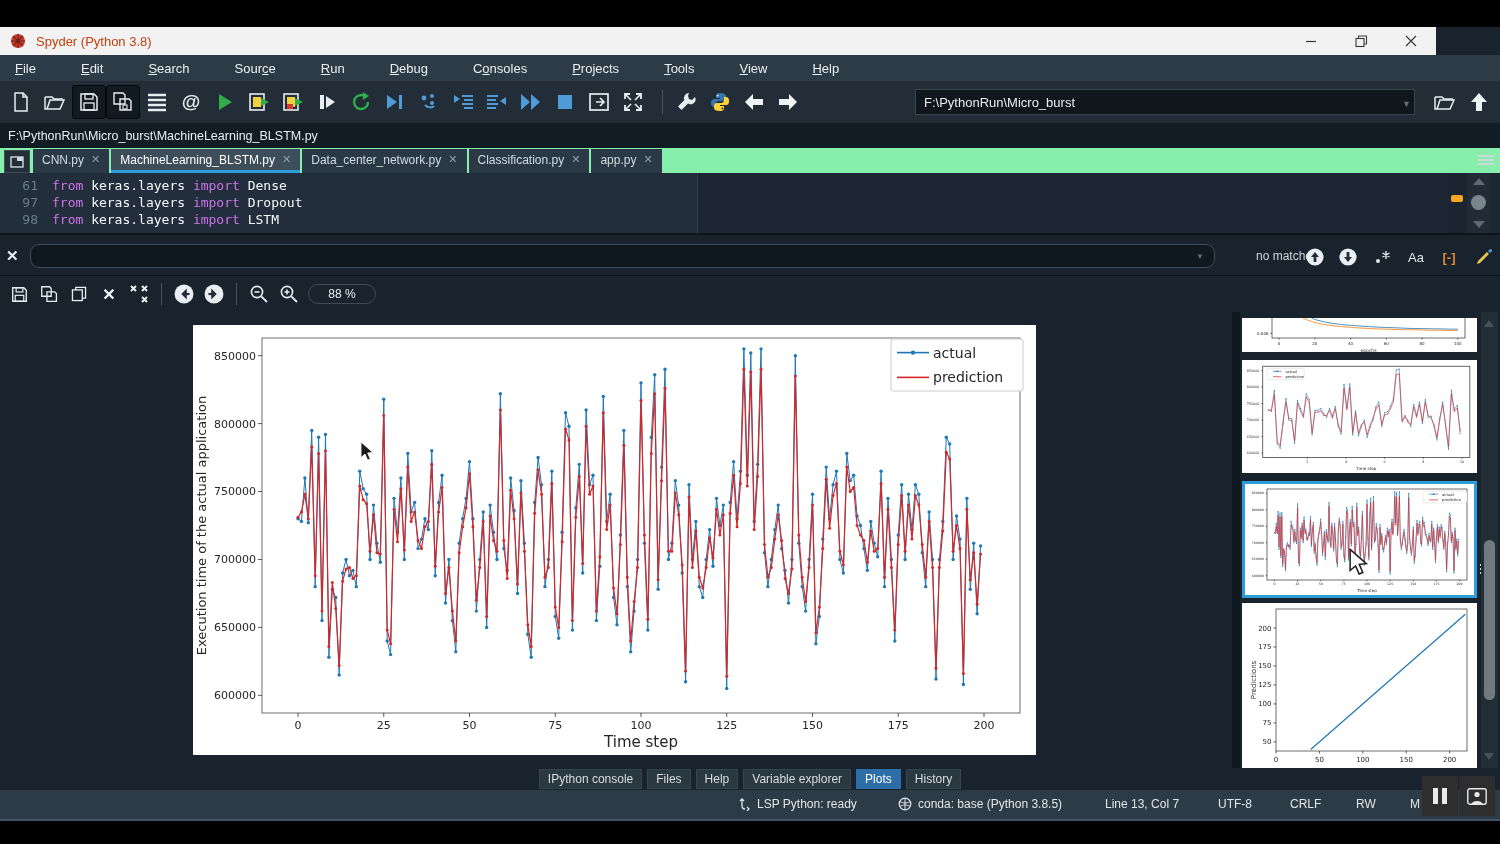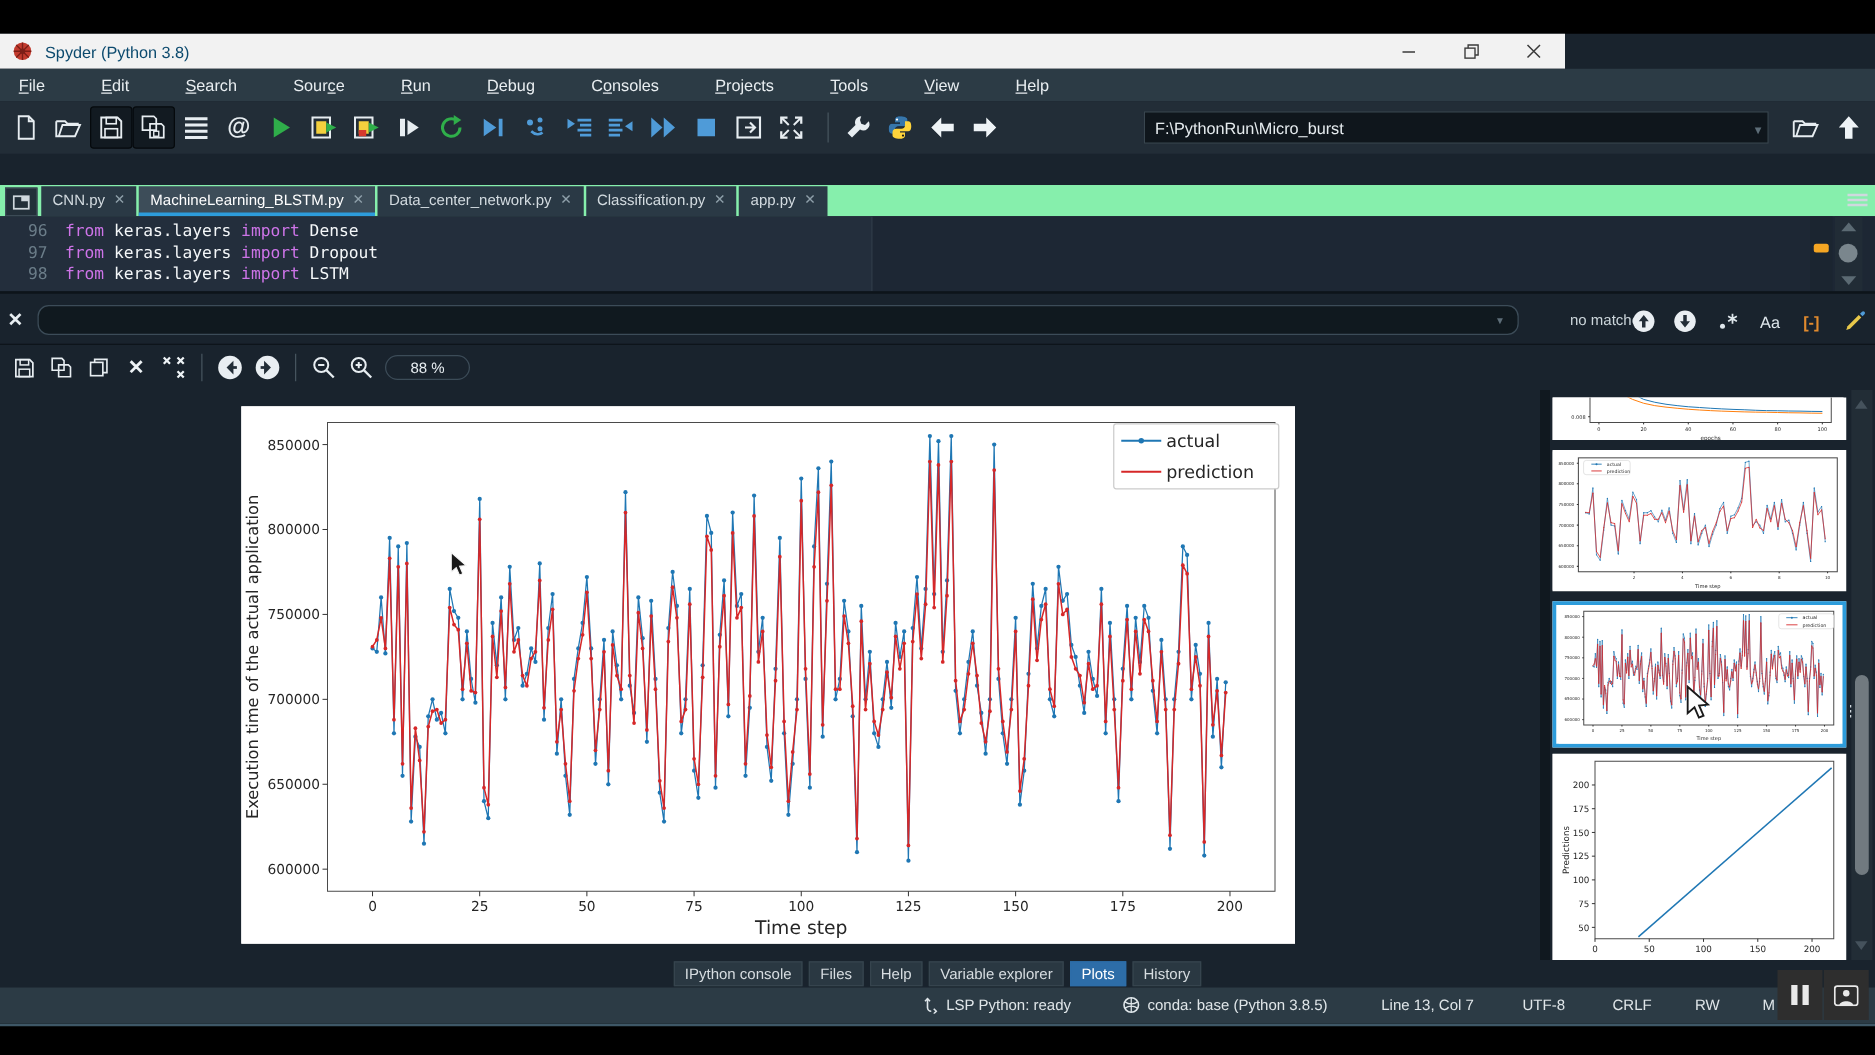--- a/index.html
+++ b/index.html
@@ -5,22 +5,22 @@
   * { margin:0; padding:0; box-sizing:border-box; }
   html,body { width:1500px; height:844px; background:#000; overflow:hidden;
               font-family:"Liberation Sans", sans-serif; }
   #stage { position:relative; width:1500px; height:844px; background:#19232d; }
 
   
   .strip-top    { position:absolute; left:0; top:0; width:1500px; height:27px; background:#000; }
   .strip-bottom { position:absolute; left:0; top:819px; width:1500px; height:25px; background:#000; border-top:2px solid #3e5766; }
 
   
-  .titlebar { position:absolute; left:0; top:27px; width:1252px; height:28px; background:#f2f2f2;
-              display:flex; align-items:center; color:#0c4a6e; font-size:13px; }
+  .titlebar { position:absolute; left:0; top:27px; width:1436px; height:28px; background:#f2f2f2;
+              display:flex; align-items:center; color:#c2410c; font-size:13px; }
   .titlebar .app-ico { margin:0 10px 0 10px; width:16px; height:16px; }
   .win-controls { position:absolute; right:0; top:0; height:28px; display:flex; }
   .win-btn { width:50px; height:28px; display:flex; align-items:center; justify-content:center; color:#3a3a3a; }
 
   
   .menubar { position:absolute; left:0; top:55px; width:1500px; height:26px; background:#2c3b45;
              display:flex; align-items:center; padding-left:6px;gap:27px; }
   .menu-item { color:#e9eef1; font-size:13px; padding:4px 9px; }
   .menu-item .mn { text-decoration:underline; }
 
@@ -318,20 +318,23 @@
           </svg>
         </div>
       <div class="tb-btn">
           <svg width="22" height="22" viewBox="0 0 22 22">
             <path d="M11 2L3 11h5v9h6v-9h5z" fill="#eef3f6"></path>
           </svg>
         </div>
     </div>
   </div>
 
+  <div class="crumb">
+    <span>F:\PythonRun\Micro_burst\MachineLearning_BLSTM.py</span>
+  </div>
 
   <div class="tabrow">
     <div class="tab-browse">
       <svg width="14" height="12" viewBox="0 0 14 12">
           <rect x="1" y="1" width="12" height="10" fill="none" stroke="#cfd8de" stroke-width="1.4"></rect>
           <rect x="7" y="1" width="6" height="4" fill="#cfd8de"></rect>
         </svg>
     </div>
     <div id="editor-tabs" style="display:flex;align-items:flex-end">
         <div class="etab">
@@ -358,21 +361,21 @@
     <div class="row-burger" style="top:7px">
         <i></i>
         <i></i>
         <i></i>
       </div>
   </div>
 
   <div class="editor">
     <div class="edge-zone"></div>
     <div id="code-lines" style="position:absolute;left:0;top:4px;width:1440px">
-        <div class="code-line"><span class="ln">96</span><span class="src"><span class="k">from</span><span> keras.layers </span><span class="k">import</span><span> Dense</span></span></div>
+        <div class="code-line"><span class="ln">61</span><span class="src"><span class="k">from</span><span> keras.layers </span><span class="k">import</span><span> Dense</span></span></div>
         <div class="code-line"><span class="ln">97</span><span class="src"><span class="k">from</span><span> keras.layers </span><span class="k">import</span><span> Dropout</span></span></div>
         <div class="code-line"><span class="ln">98</span><span class="src"><span class="k">from</span><span> keras.layers </span><span class="k">import</span><span> LSTM</span></span></div>
       </div>
     <div class="ed-markers">
       <div class="ed-marker-orange"></div>
     </div>
     <div class="ed-scroll">
       <div class="up"></div>
       <div class="thumb"></div>
       <div class="dn"></div>

